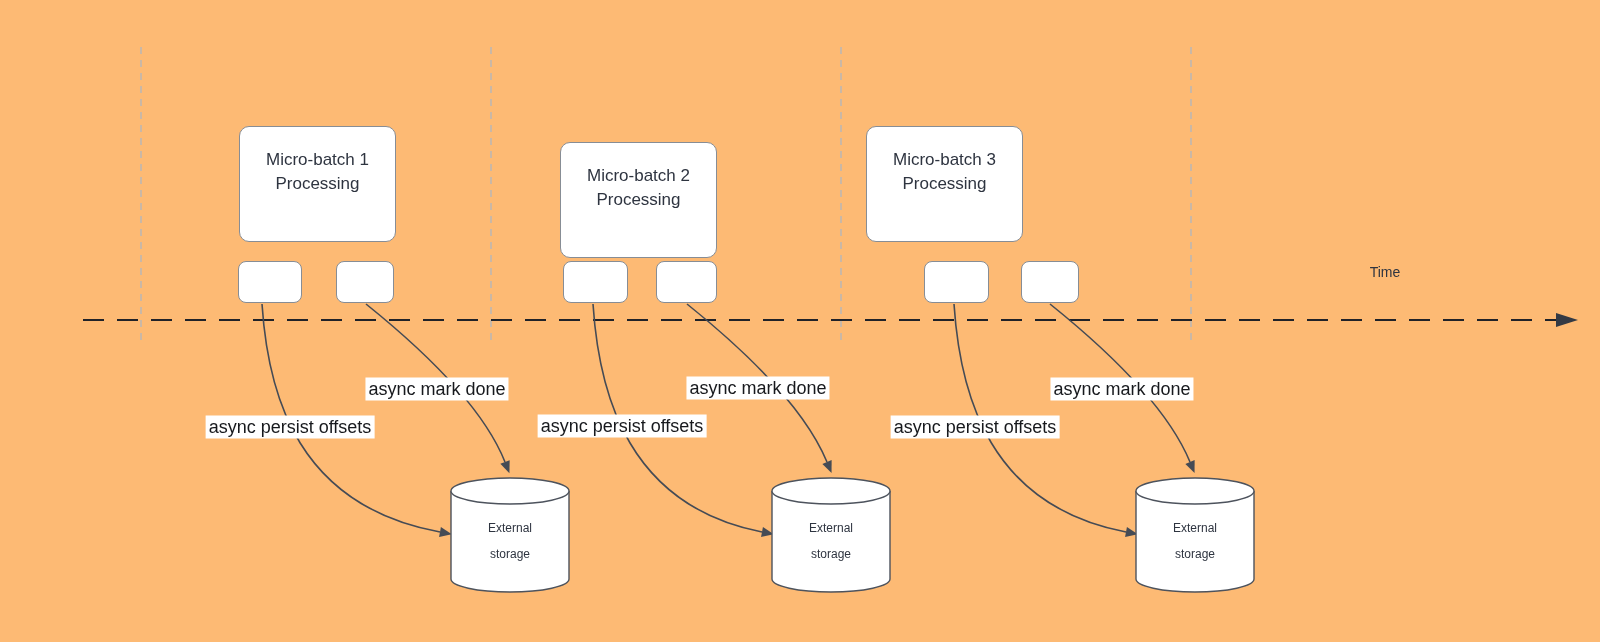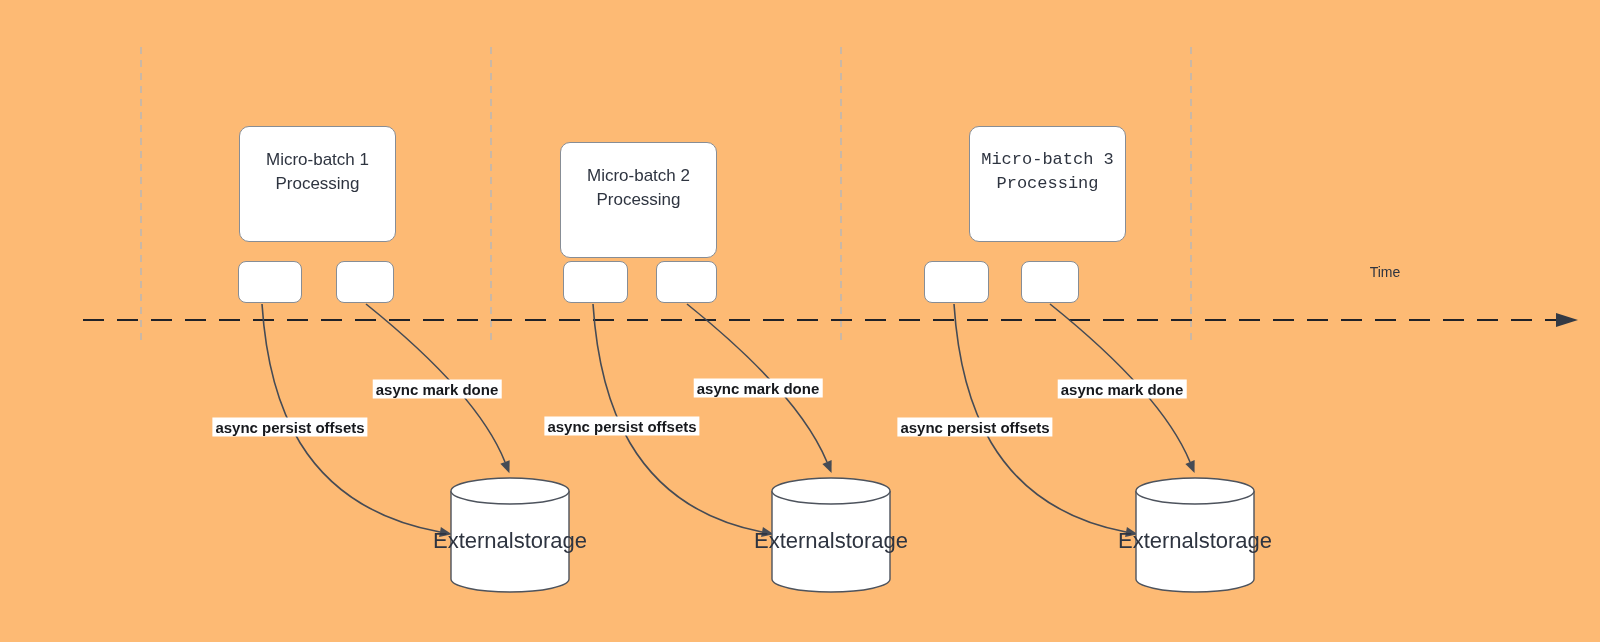--- a/index.html
+++ b/index.html
@@ -47,37 +47,37 @@
     height: 42px;
     border-radius: 8px;
     z-index: 3;
   }
   .arrow-label {
     position: absolute;
     transform: translate(-50%, -50%);
     white-space: nowrap;
     background: #ffffff;
     padding: 1px 3px;
-    font-size: 15px;
-    font-weight: bold;
+    font-size: 18px;
+    font-weight: normal;
     color: #17191d;
     z-index: 4;
   }
   .storage-label {
     position: absolute;
     width: 118px;
     height: 114px;
     display: flex;
-    flex-direction: row;
+    flex-direction: column;
     align-items: center;
     justify-content: center;
     padding-top: 12px;
     box-sizing: border-box;
     color: #2e3440;
-    font-size: 22px;
+    font-size: 12px;
     line-height: 26px;
     text-align: center;
     z-index: 4;
   }
   .time-label {
     position: absolute;
     transform: translate(-50%, -50%);
     left: 1385px;
     top: 272px;
     font-size: 14px;
@@ -156,21 +156,21 @@
   </div>
   <div class="node smallbox" style="left:563px;width:65px;"></div>
   <div class="node smallbox" style="left:656px;width:61px;"></div>
   <div class="arrow-label" style="left:622px;top:426px;">async persist offsets</div>
   <div class="arrow-label" style="left:758px;top:388px;">async mark done</div>
   <div class="storage-label" style="left:772px;top:478px;">
     <span>External</span>
     <span>storage</span>
   </div>
 
-  <div class="node bigbox" style="left:969px;font-family:Liberation Mono, monospace;">
+  <div class="node bigbox" style="left:866px;">
     <span>Micro-batch 3</span>
     <span>Processing</span>
   </div>
   <div class="node smallbox" style="left:924px;width:65px;"></div>
   <div class="node smallbox" style="left:1021px;width:58px;"></div>
   <div class="arrow-label" style="left:975px;top:427px;">async persist offsets</div>
   <div class="arrow-label" style="left:1122px;top:389px;">async mark done</div>
   <div class="storage-label" style="left:1136px;top:478px;">
     <span>External</span>
     <span>storage</span>

